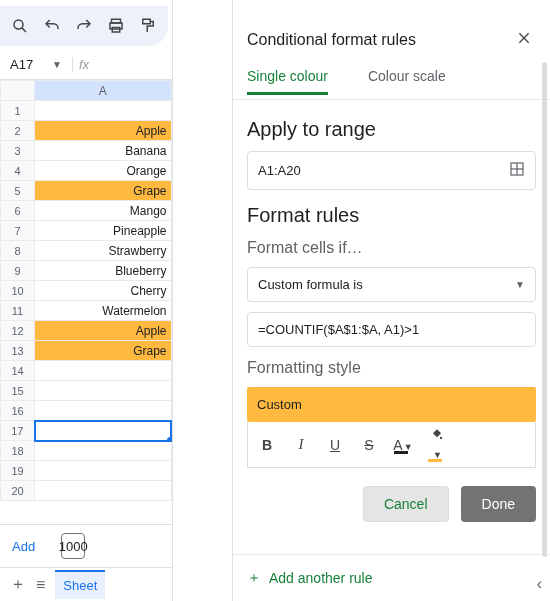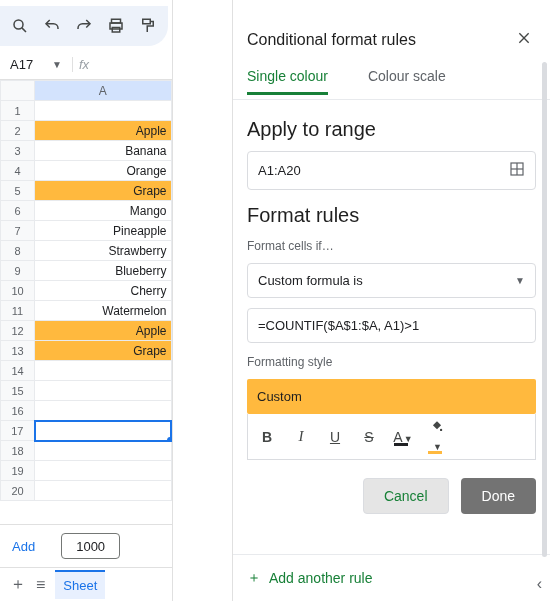--- a/index.html
+++ b/index.html
@@ -77,21 +77,21 @@
     content: ""; position: absolute;
     right: -4px; bottom: -4px; width: 7px; height: 7px;
     background: #1a73e8; border-radius: 50%;
   }
   .addrow {
     display: flex; align-items: center; gap: 26px;
     padding: 8px 12px; border-top: 1px solid #e0e0e0;
   }
   .addrow-link { color: #1a73e8; font-weight: 500; cursor: pointer; }
   .addrow-count {
-    width: 59px; height: 26px;
+    width: 24px; height: 26px;
     border: 1px solid #747775; border-radius: 4px;
     display: flex; align-items: center; justify-content: center;
     font-size: 13px;
   }
   .sheetbar {
     height: 34px; display: flex; align-items: center; gap: 10px;
     padding: 0 10px; border-top: 1px solid #e0e0e0;
     font-size: 13px;
   }
   .sheet-tab {
@@ -117,21 +117,21 @@
     display: flex; gap: 40px; padding: 0 14px 4px 14px;
     border-bottom: 1px solid #e8eaed;
   }
   .tab { padding: 6px 0 8px; font-size: 14px; color: #5f6368; cursor: pointer; }
   .tab.active { color: #188038; border-bottom: 3px solid #188038; font-weight: 500; }
   .panel-body {
     flex: 1; overflow-y: auto; padding: 14px;
     display: flex; flex-direction: column; gap: 10px;
   }
   .section-label { font-size: 20px; font-weight: 500; color: #1f1f1f; margin-top: 4px; }
-  .section-sub { font-size: 12px; color: #5f6368; margin-top: 2px; }
+  .section-sub { font-size: 16px; color: #5f6368; margin-top: 2px; }
   .fieldbox {
     border: 1px solid #dadce0; border-radius: 4px;
     padding: 9px 10px; font-size: 13px; color: #202124;
     display: flex; align-items: center; justify-content: space-between;
     cursor: text;
   }
   .fieldbox.select { cursor: pointer; }
   .grid-ic { color: #5f6368; }
   .custom-preview {
     background: #ffb93e; padding: 10px 10px; border-radius: 2px;

